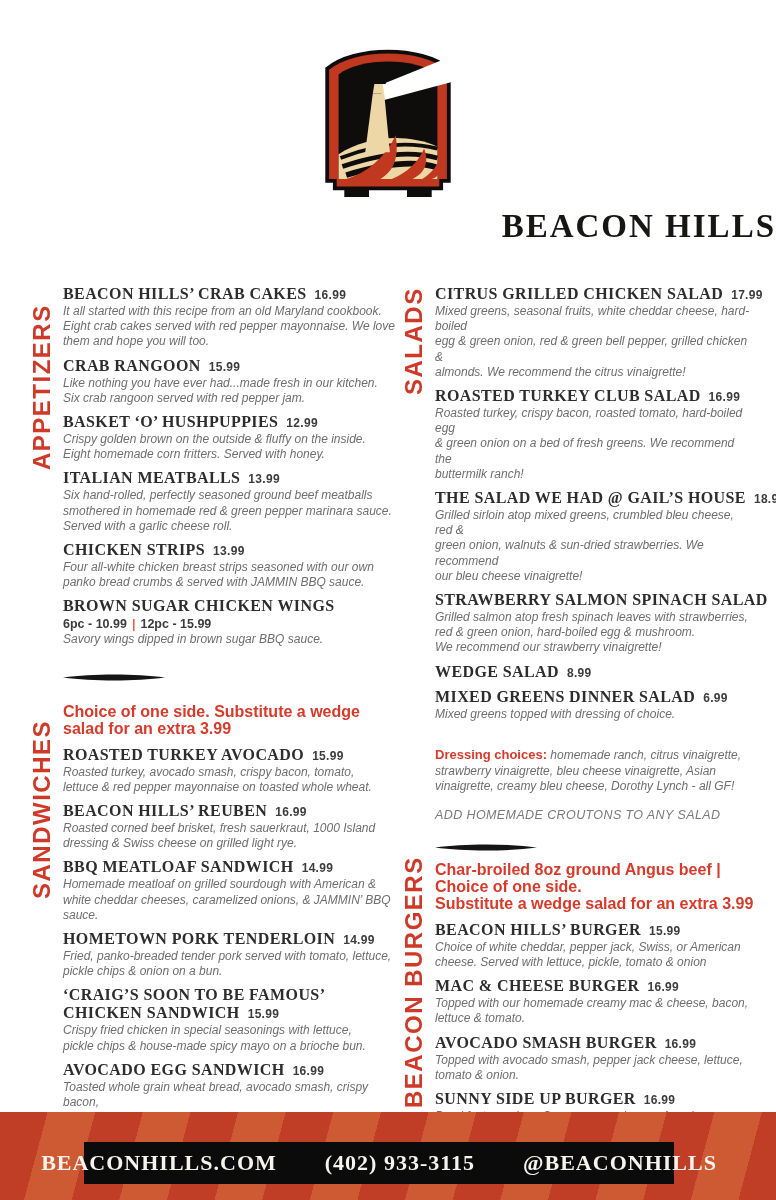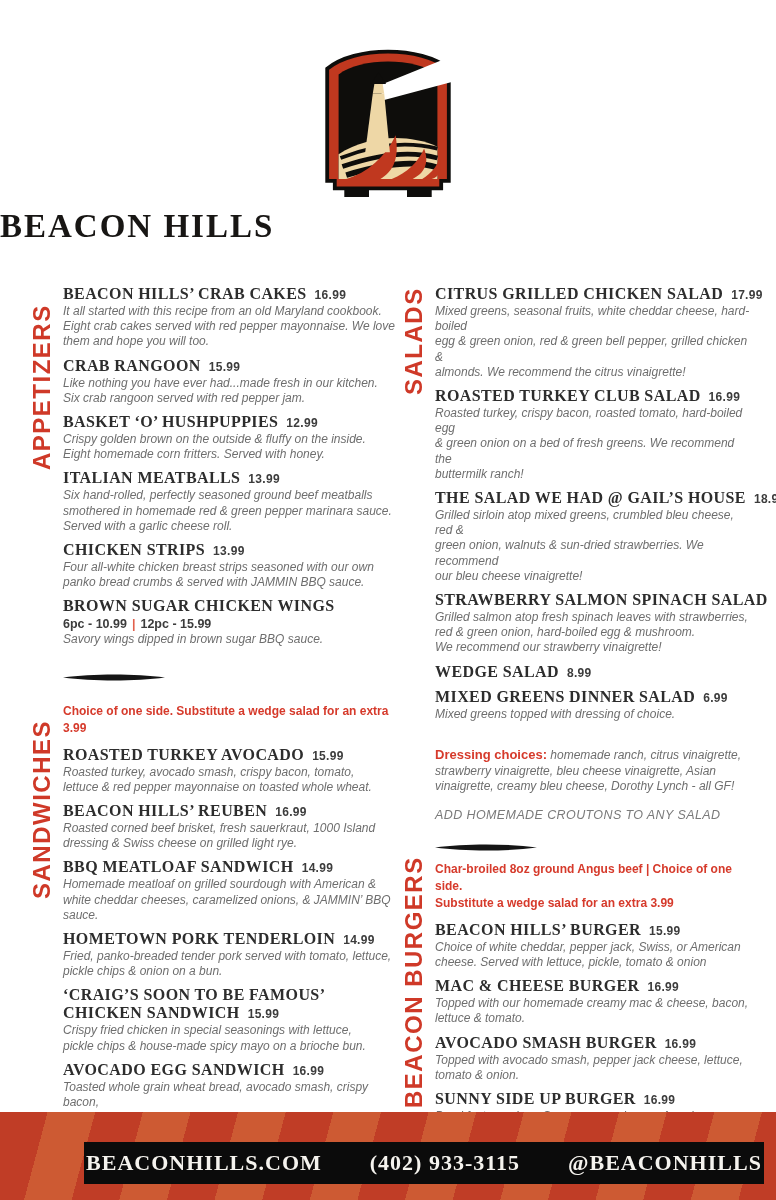--- a/index.html
+++ b/index.html
@@ -1,20 +1,20 @@
 <!DOCTYPE html>
 <html><head>
 <meta charset="utf-8">
 <style>
   * { box-sizing: border-box; }
   body { margin: 0; background: #ffffff; font-family: "Liberation Sans", sans-serif; }
   .page { position: relative; width: 776px; height: 1200px; background: #ffffff; overflow: hidden; margin: 0 auto; }
 
   
-  .logo { position: absolute; top: 38px; left: 0; width: 776px; text-align: left; }
+  .logo { position: absolute; top: 38px; left: 0; width: 776px; text-align: right; }
   .logo svg { display: block; margin: 0 auto; }
   .logo-title { margin-top: 4px; font-family: "Liberation Serif", serif; font-size: 33px; letter-spacing: 2px; color: #181614; font-weight: 600; }
   .logo-sub { margin-top: 1px; font-family: "Liberation Serif", serif; font-size: 13.5px; letter-spacing: 3px; color: #262421; font-weight: 600; }
 
   
   .columns { position: absolute; top: 285px; left: 24px; width: 730px; display: flex; }
   .col-left { width: 372px; flex: 0 0 auto; }
   .col-right { width: 358px; flex: 0 0 auto; }
   .menu-section { position: relative; padding-left: 39px; }
 
@@ -32,37 +32,37 @@
   .item-title { display: flex; align-items: baseline; gap: 8px; white-space: nowrap; }
   .item-name { font-family: "Liberation Serif", serif; font-size: 16px; line-height: 18px;
                letter-spacing: 0.4px; color: #2d2d2d; font-weight: 600; }
   .item-price { font-size: 12px; font-weight: bold; color: #3c3c3c; letter-spacing: 0.3px; }
   .price-line { font-size: 12.5px; font-weight: bold; color: #3c3c3c; margin-top: 2px; }
   .price-line .sep { color: #e2604c; padding: 0 5px; font-weight: bold; }
   .item-desc { margin-top: 1px; font-size: 12px; line-height: 15.2px; font-style: italic;
                color: #6e6e6e; white-space: pre-line; }
 
   
-  .sec-note { font-size: 12px; line-height: 17px; font-weight: bold; color: #d63a2b;
+  .sec-note { font-size: 16px; line-height: 17px; font-weight: bold; color: #d63a2b;
               margin-bottom: 9px; white-space: pre-line; }
 
   
   .dress-note { margin-top: 10px; font-size: 12px; line-height: 15.5px; white-space: pre-line; }
   .dress-label { color: #d63a2b; font-weight: bold; font-style: normal; font-size: 13px; }
   .dress-text { font-style: italic; color: #6e6e6e; }
   .croutons { margin-top: 13px; font-size: 12.5px; font-style: italic; color: #7a7a7a; letter-spacing: 0.4px; }
 
   
   .divider-wrap { margin: 20px 0 26px 39px; height: 9px; }
   .divider-wrap.right-divider { margin: 16px 0 14px 39px; }
 
   
   .footer { position: absolute; left: 0; bottom: 0; width: 776px; height: 88px;
             background: repeating-linear-gradient(105deg, #c03d26 0px, #c03d26 46px, #cd5a33 46px, #cd5a33 92px); }
-  .footer-bar { position: absolute; left: 84px; top: 30px; width: 680px; height: 42px; background: #0b0b0b;
+  .footer-bar { position: absolute; left: 84px; top: 30px; width: 590px; height: 42px; background: #0b0b0b;
                 display: flex; align-items: center; justify-content: center; gap: 48px; }
   .footer-bar span { font-family: "Liberation Serif", serif; font-weight: bold; font-size: 22px;
                      letter-spacing: 1px; color: #f5f3ee; white-space: nowrap; }
 </style>
 </head>
 <body>
 
 <div class="page">
 
   <header class="logo">

